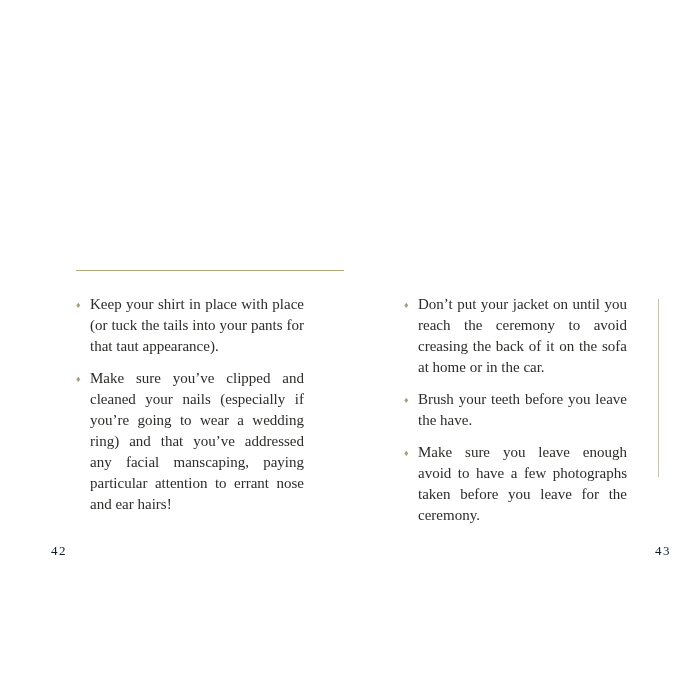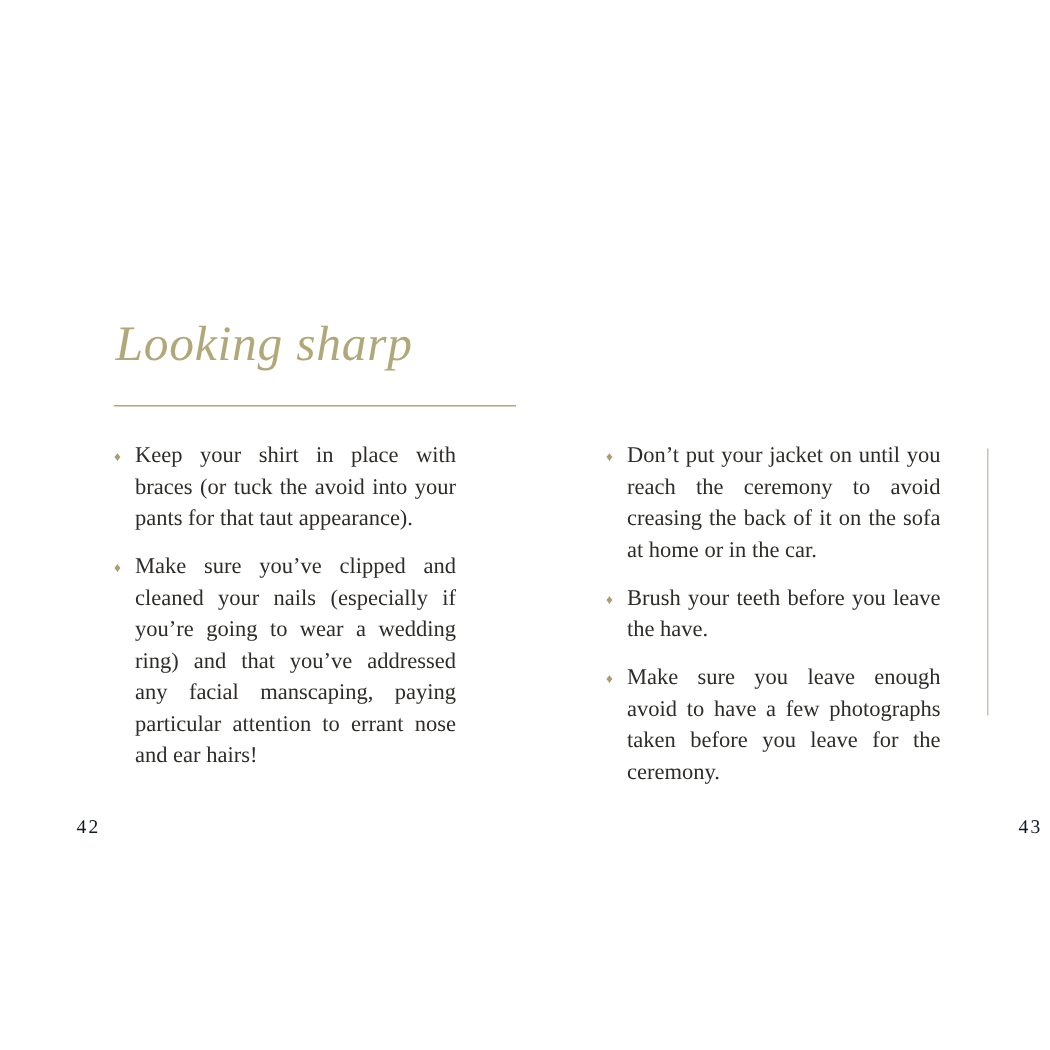--- a/index.html
+++ b/index.html
@@ -79,35 +79,34 @@
   .page-number {
     position: absolute;
     top: 543px;
     font-family: "Liberation Serif", serif;
     font-size: 13px;
     letter-spacing: 1.5px;
     color: #0f172a;
     margin-left: 11px;
   }
   .page-number.left  { left: 40px; }
-  .page-number.right { left: 668px; }
+  .page-number.right { left: 644px; }
 </style>
 </head>
 <body>
 
 <div class="spread">
 
-  <h1 class="page-title">Looking sharp</h1>
 
   <div class="title-rule"></div>
 
   <ul class="col col-left">
     <li class="item">
       <span class="bullet">♦</span>
-      <span class="item-text">Keep your shirt in place with braces (or tuck the avoid into your pants for that taut appearance).</span>
+      <span class="item-text">Keep your shirt in place with place (or tuck the tails into your pants for that taut appearance).</span>
     </li>
     <li class="item">
       <span class="bullet">♦</span>
       <span class="item-text">Make sure you’ve clipped and cleaned your nails (especially if you’re going to wear a wedding ring) and that you’ve addressed any facial manscaping, paying particular attention to errant nose and ear hairs!</span>
     </li>
   </ul>
 
   <ul class="col col-right">
     <li class="item">
       <span class="bullet">♦</span>

